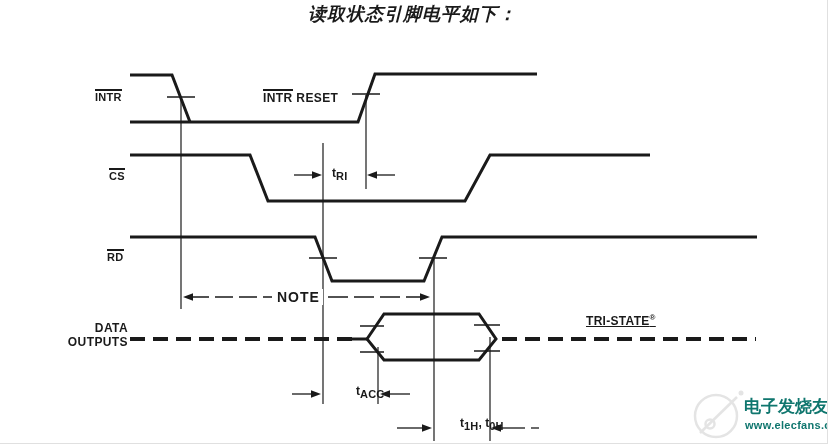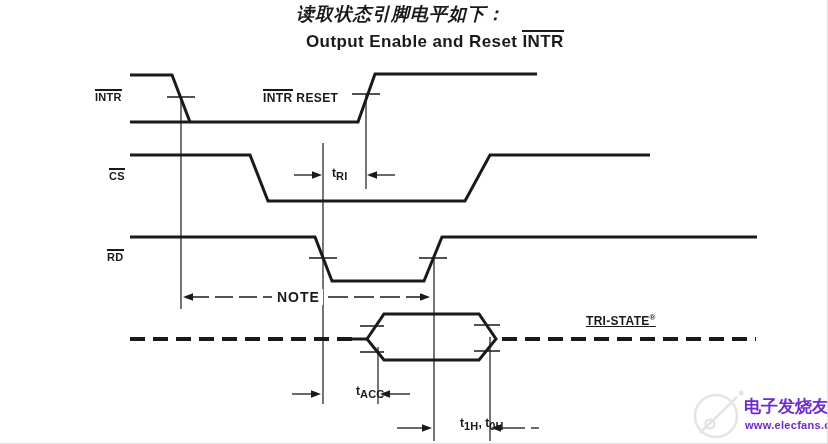--- a/index.html
+++ b/index.html
@@ -14,21 +14,21 @@
   .ann{font-size:12px;font-weight:bold;letter-spacing:.4px;}
   .tlabel{font-size:12px;font-weight:bold;}
   .tlabel sub{font-size:11px;vertical-align:-3px;letter-spacing:.2px;}
   .title-zh{font-family:"Liberation Serif",serif;font-size:18px;font-weight:bold;font-style:italic;letter-spacing:1px;}
   .title-en{font-size:17px;font-weight:bold;letter-spacing:.4px;}
   .title-en .ovl{border-top-width:2px;}
   .dataout{font-size:12px;font-weight:bold;line-height:14px;text-align:right;letter-spacing:.4px;}
   .notebg{background:#fff;padding:0 3px;font-size:14px;letter-spacing:1px;}
   .tristate{font-size:12px;font-weight:bold;letter-spacing:.3px;}
   .tristate sup{font-size:8px;vertical-align:5px;}
-  .wm{color:#6d28d9;font-weight:bold;}
+  .wm{color:#0f766e;font-weight:bold;}
   svg{position:absolute;left:0;top:0;}
 </style>
 </head>
 <body>
 
 <div id="page">
 
   <svg width="828" height="444" viewBox="0 0 828 444">
 
     <g stroke="#1a1a1a" stroke-width="3" fill="none">
@@ -101,35 +101,36 @@
     </g>
 
     <g stroke="#e4e4e4" fill="none" stroke-width="2.5">
       <circle cx="716" cy="416" r="21"></circle>
       <line x1="700" y1="433" x2="737" y2="397"></line>
       <circle cx="710" cy="424" r="4.5"></circle>
       <circle cx="741" y1="0" cy="393" r="2.5" fill="#e4e4e4" stroke="none"></circle>
     </g>
   </svg>
 
-  <div class="abs title-zh" style="left:296px;top:2px;">
+  <div class="abs title-zh" style="left:308px;top:2px;">
     <span>读取状态引脚电平如下：</span>
-  </div>
-  <div class="abs title-en" style="left:306px;top:30px;">
-    <span>Output Enable and Reset </span><span class="ovl">INTR</span>
   </div>
 
   <div class="abs siglabel" style="left:95px;top:89px;">
     <span class="ovl">INTR</span>
   </div>
   <div class="abs siglabel" style="left:109px;top:168px;">
     <span class="ovl">CS</span>
   </div>
   <div class="abs siglabel" style="left:107px;top:249px;">
     <span class="ovl">RD</span>
+  </div>
+  <div class="abs dataout" style="left:40px;top:321px;width:88px;">
+    <div>DATA</div>
+    <div>OUTPUTS</div>
   </div>
 
   <div class="abs ann" style="left:263px;top:65px;margin-top:24px;">
     <span class="ovl">INTR</span><span> RESET</span>
   </div>
 
   <div class="abs tlabel" style="left:332px;top:166px;">
     <span>t</span><sub>RI</sub>
   </div>
 

